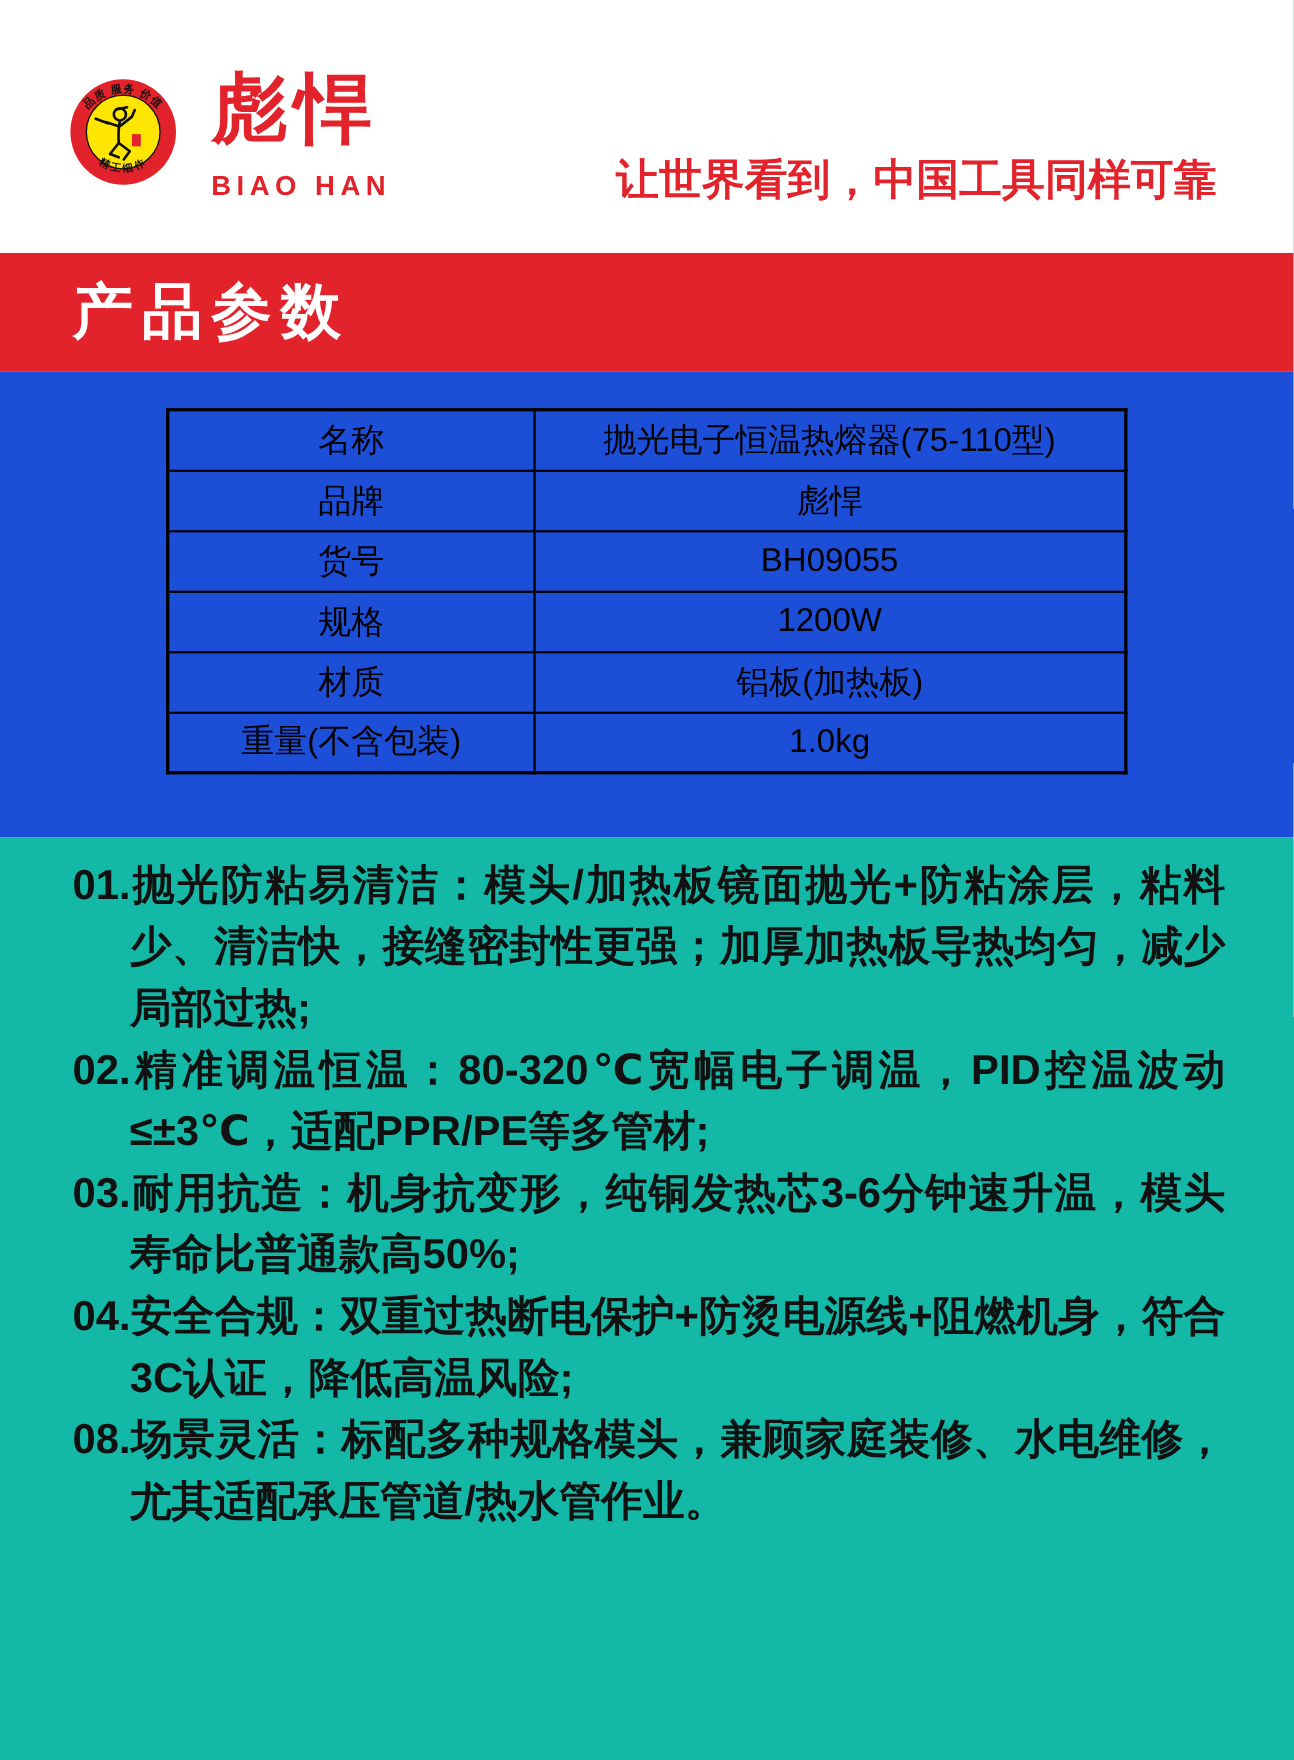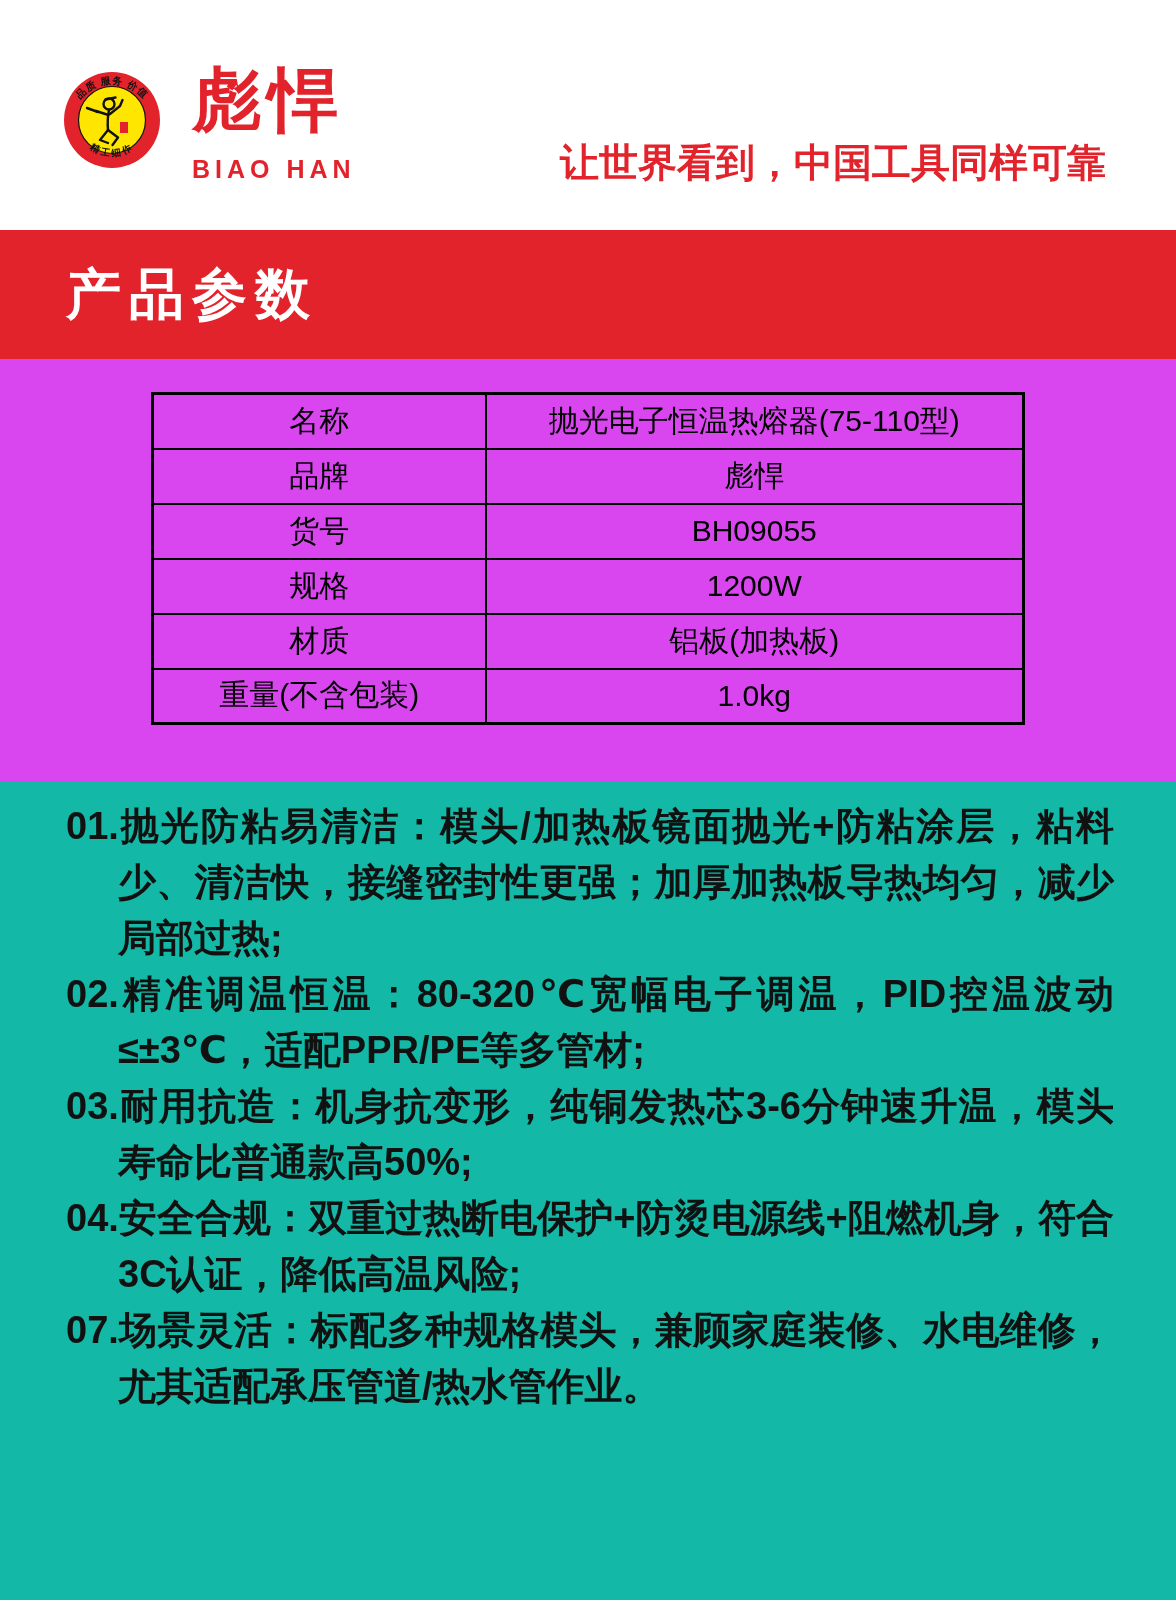--- a/index.html
+++ b/index.html
@@ -32,26 +32,26 @@
   }
 
   
   .banner {
     background:#E2232B; color:#ffffff;
     display:flex; align-items:center;
     padding-left:66px;
     font-weight:bold; font-size:55px; letter-spacing:8px;
     flex:none;
   }
-  .banner-params { height:129px; }
+  .banner-params { height:108px; }
   .banner-features { height:107px; }
 
   
   .spec-section {
-    height:423px; flex:none; background:#d946ef;
+    height:423px; flex:none; background:#1d4ed8;
     padding-top:33px;
     display:flex; justify-content:center; align-items:flex-start;
   }
   table.spec-table { border-collapse:collapse; width:863px; border:3px solid #000; table-layout:fixed; }
   table.spec-table td {
     border:2px solid #000;
     height:55px;
     text-align:center; vertical-align:middle;
     font-size:30px; color:#000;
     padding:0 6px;
@@ -141,16 +141,16 @@
       </tbody>
     </table>
   </div>
 
 
   <div class="features-section">
     <div class="feature-item">01.抛光防粘易清洁：模头/加热板镜面抛光+防粘涂层，粘料少、清洁快，接缝密封性更强；加厚加热板导热均匀，减少局部过热;</div>
     <div class="feature-item">02.精准调温恒温：80-320℃宽幅电子调温，PID控温波动≤±3℃，适配PPR/PE等多管材;</div>
     <div class="feature-item">03.耐用抗造：机身抗变形，纯铜发热芯3-6分钟速升温，模头寿命比普通款高50%;</div>
     <div class="feature-item">04.安全合规：双重过热断电保护+防烫电源线+阻燃机身，符合3C认证，降低高温风险;</div>
-    <div class="feature-item">07.场景灵活：标配多种规格模头，兼顾家庭装修、水电维修，尤其适配承压管道/热水管作业。</div>
+    <div class="feature-item">08.场景灵活：标配多种规格模头，兼顾家庭装修、水电维修，尤其适配承压管道/热水管作业。</div>
   </div>
 
 </div>
 
 </body></html>

